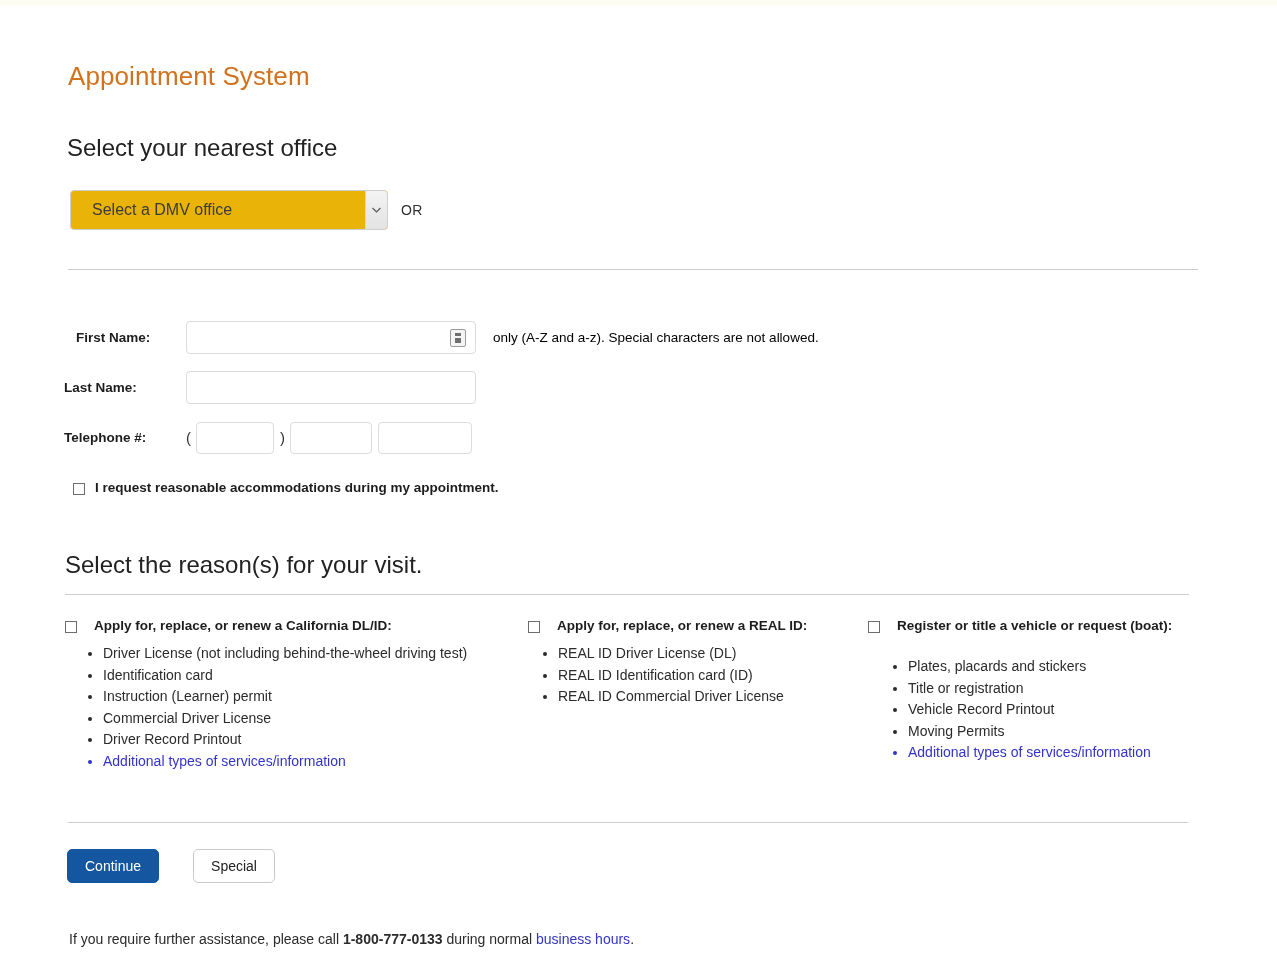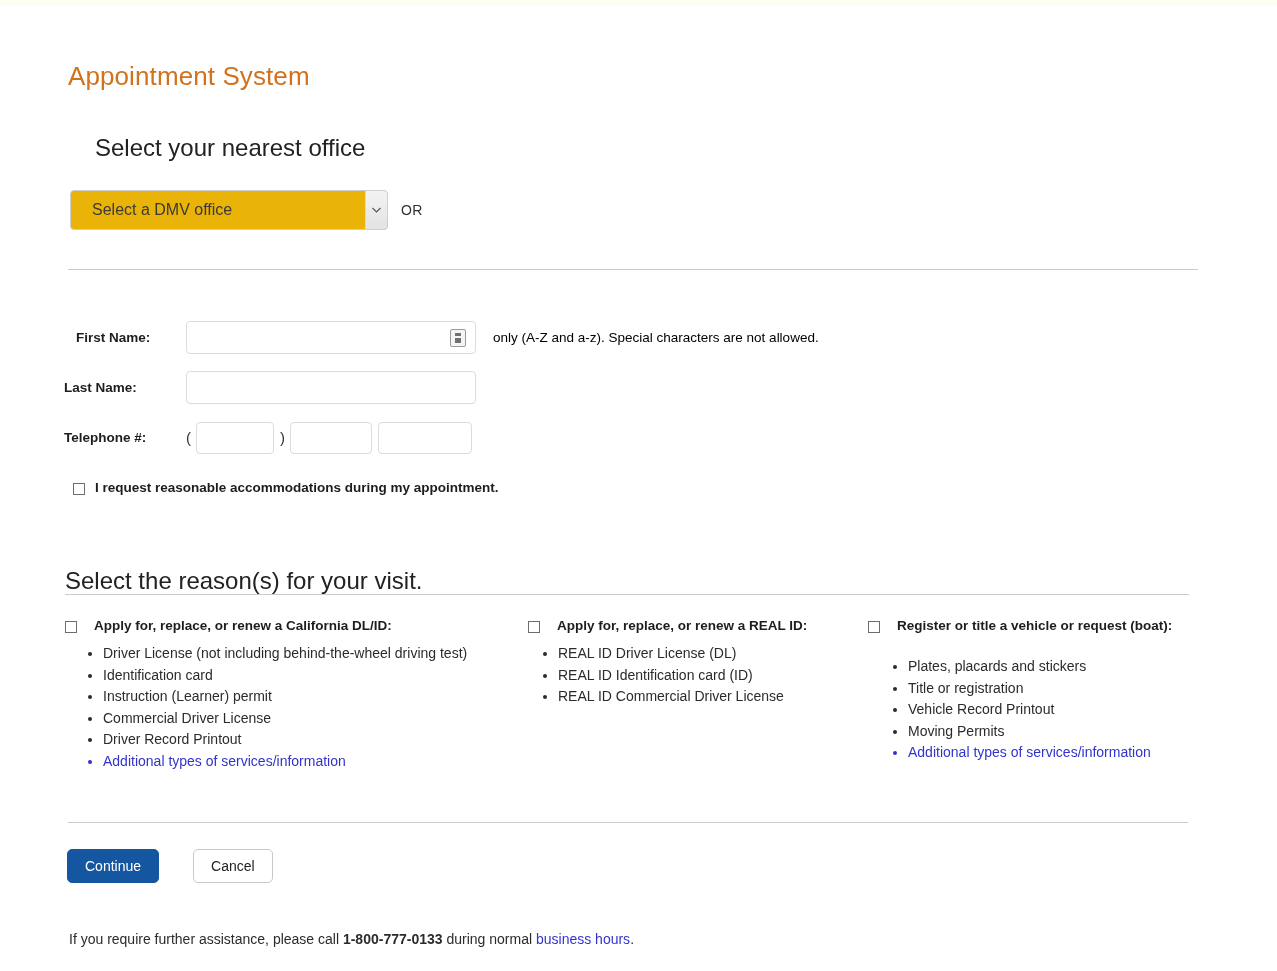--- a/index.html
+++ b/index.html
@@ -44,22 +44,22 @@
 
   
   .section-heading {
     position: absolute;
     font-size: 24px;
     font-weight: normal;
     color: #222222;
     margin: 0;
     line-height: 30px;
   }
-  #h-office { left: 67px; top: 133px; margin-left: 28px; }
-  #h-reason { left: 65px; top: 566px; }
+  #h-office { left: 67px; top: 133px; }
+  #h-reason { left: 65px; top: 550px; }
 
   
   .office-row {
     position: absolute;
     left: 70px;
     top: 190px;
     display: flex;
     align-items: center;
   }
   .select-wrap {
@@ -397,20 +397,20 @@
         <li class="link-item"><span>Additional types of services/information</span></li>
       </ul>
     </div>
 
   </div>
 
   <hr class="hr" id="hr-3">
 
   <div class="actions">
     <button class="btn-primary">Continue</button>
-    <button class="btn-secondary">Cancel</button>
+    <button class="btn-secondary">Special</button>
   </div>
 
   <div class="footer">
     <span>If you require further assistance, please call </span><b>1-800-777-0133</b><span> during normal </span><span class="lnk">business hours</span><span>.</span>
   </div>
 
 </div>
 
 </body></html>

